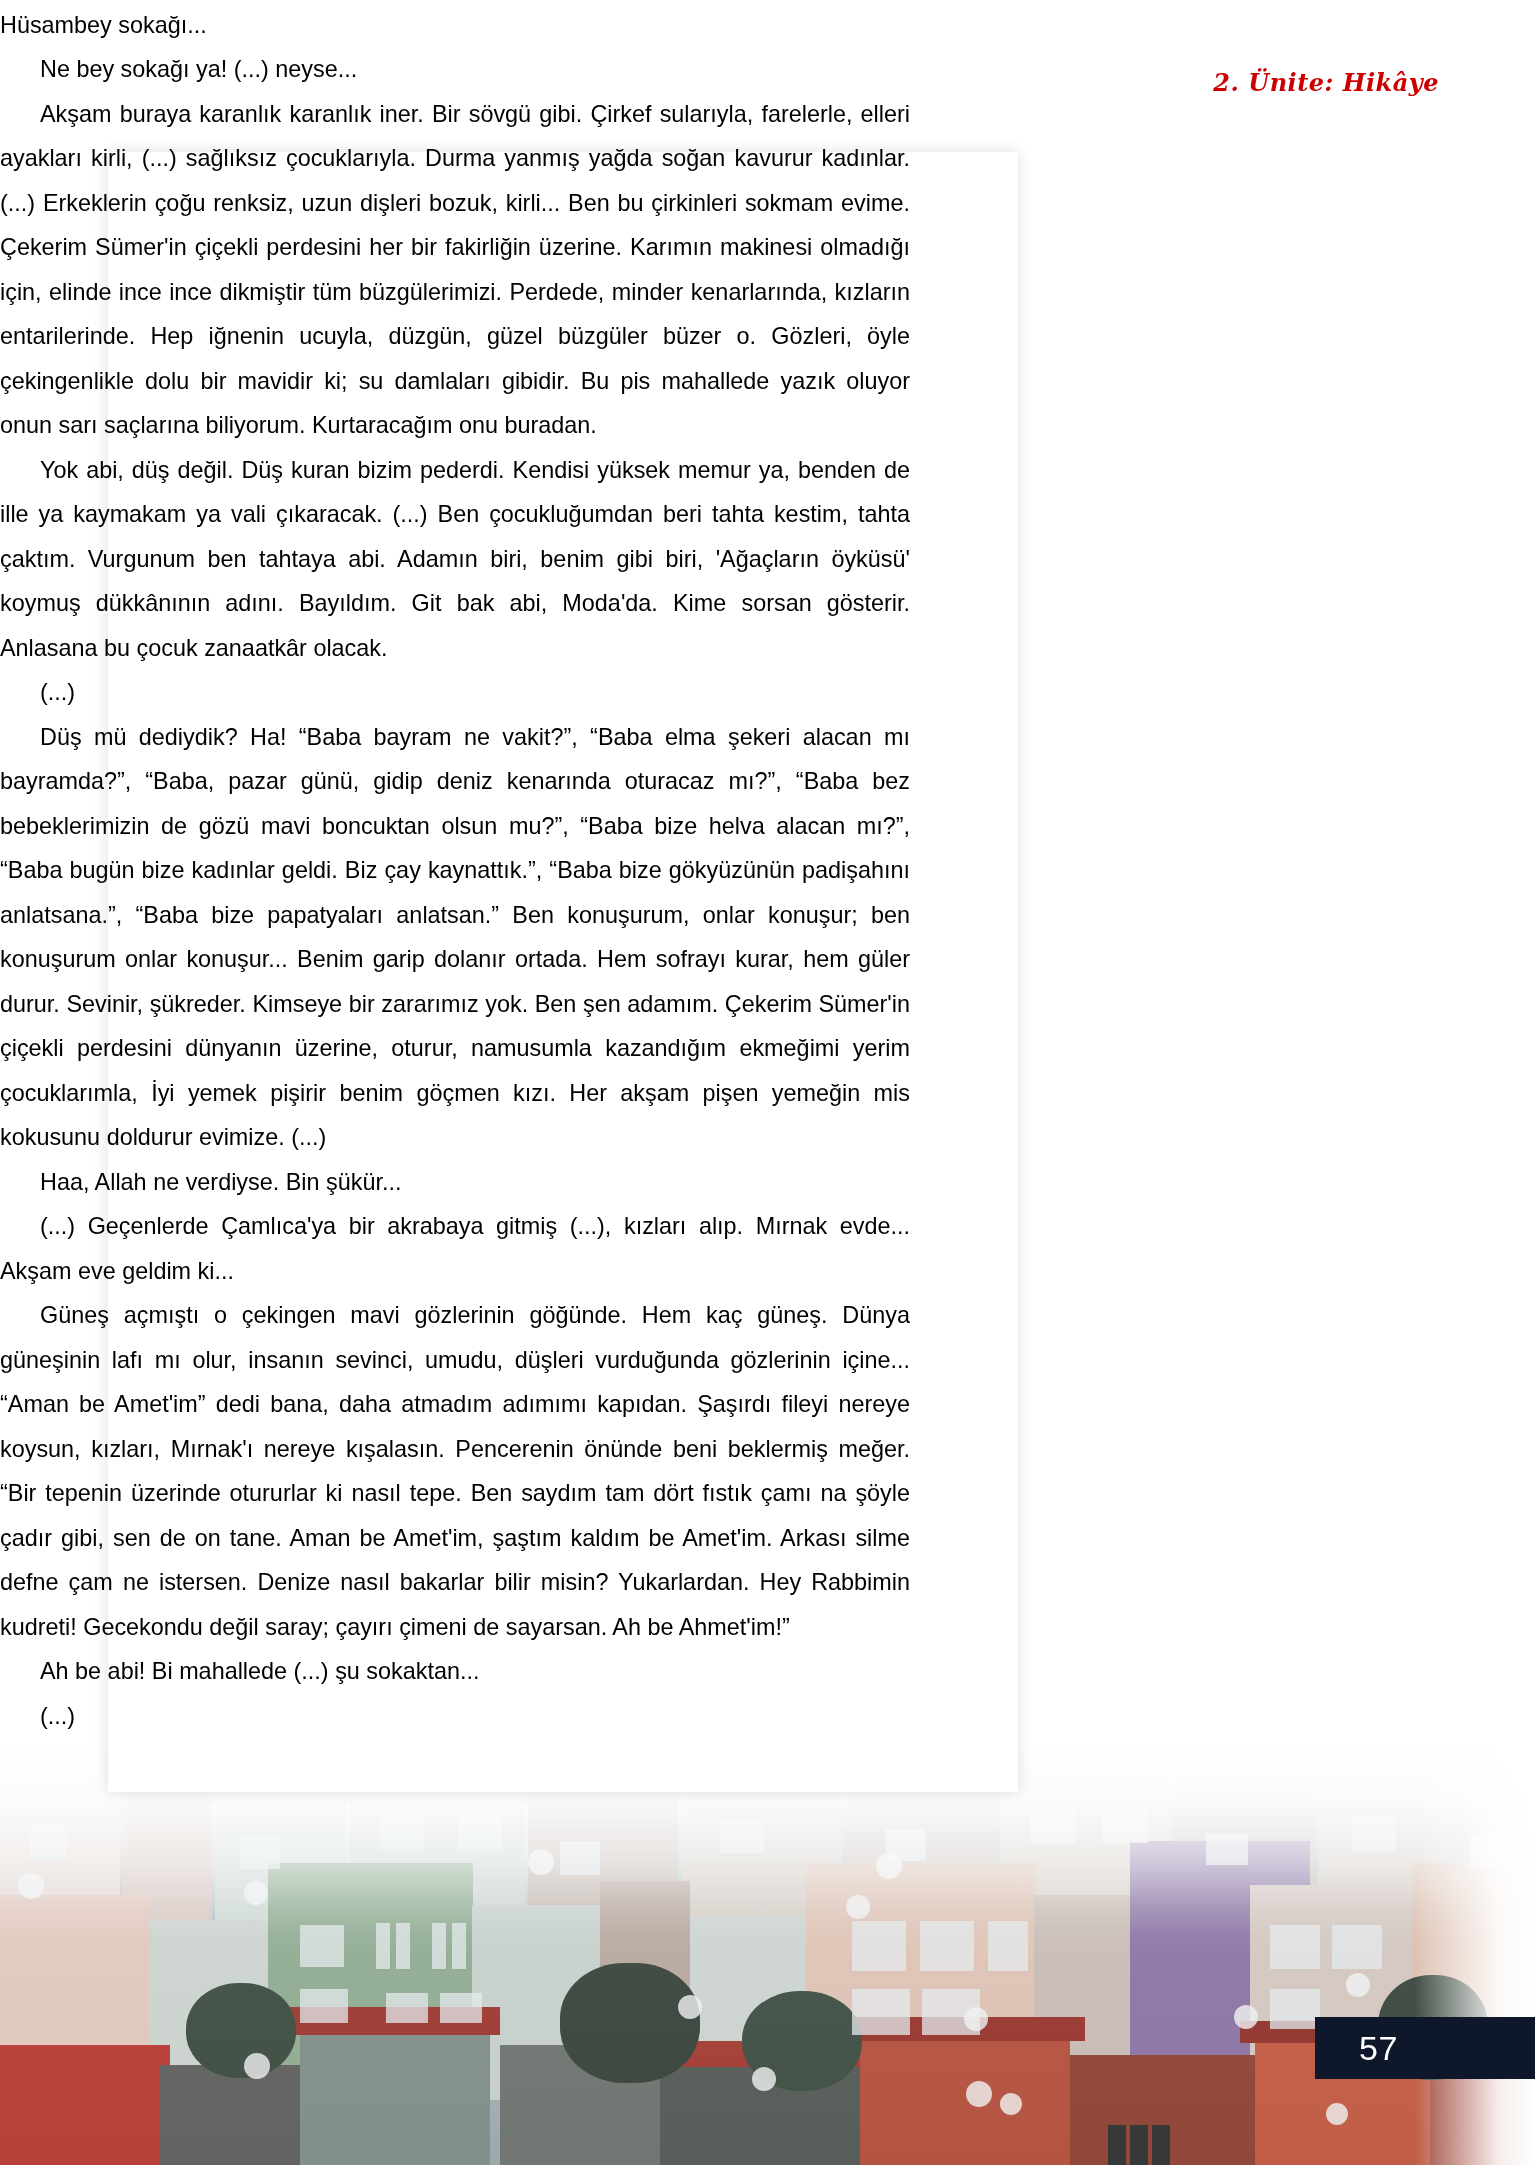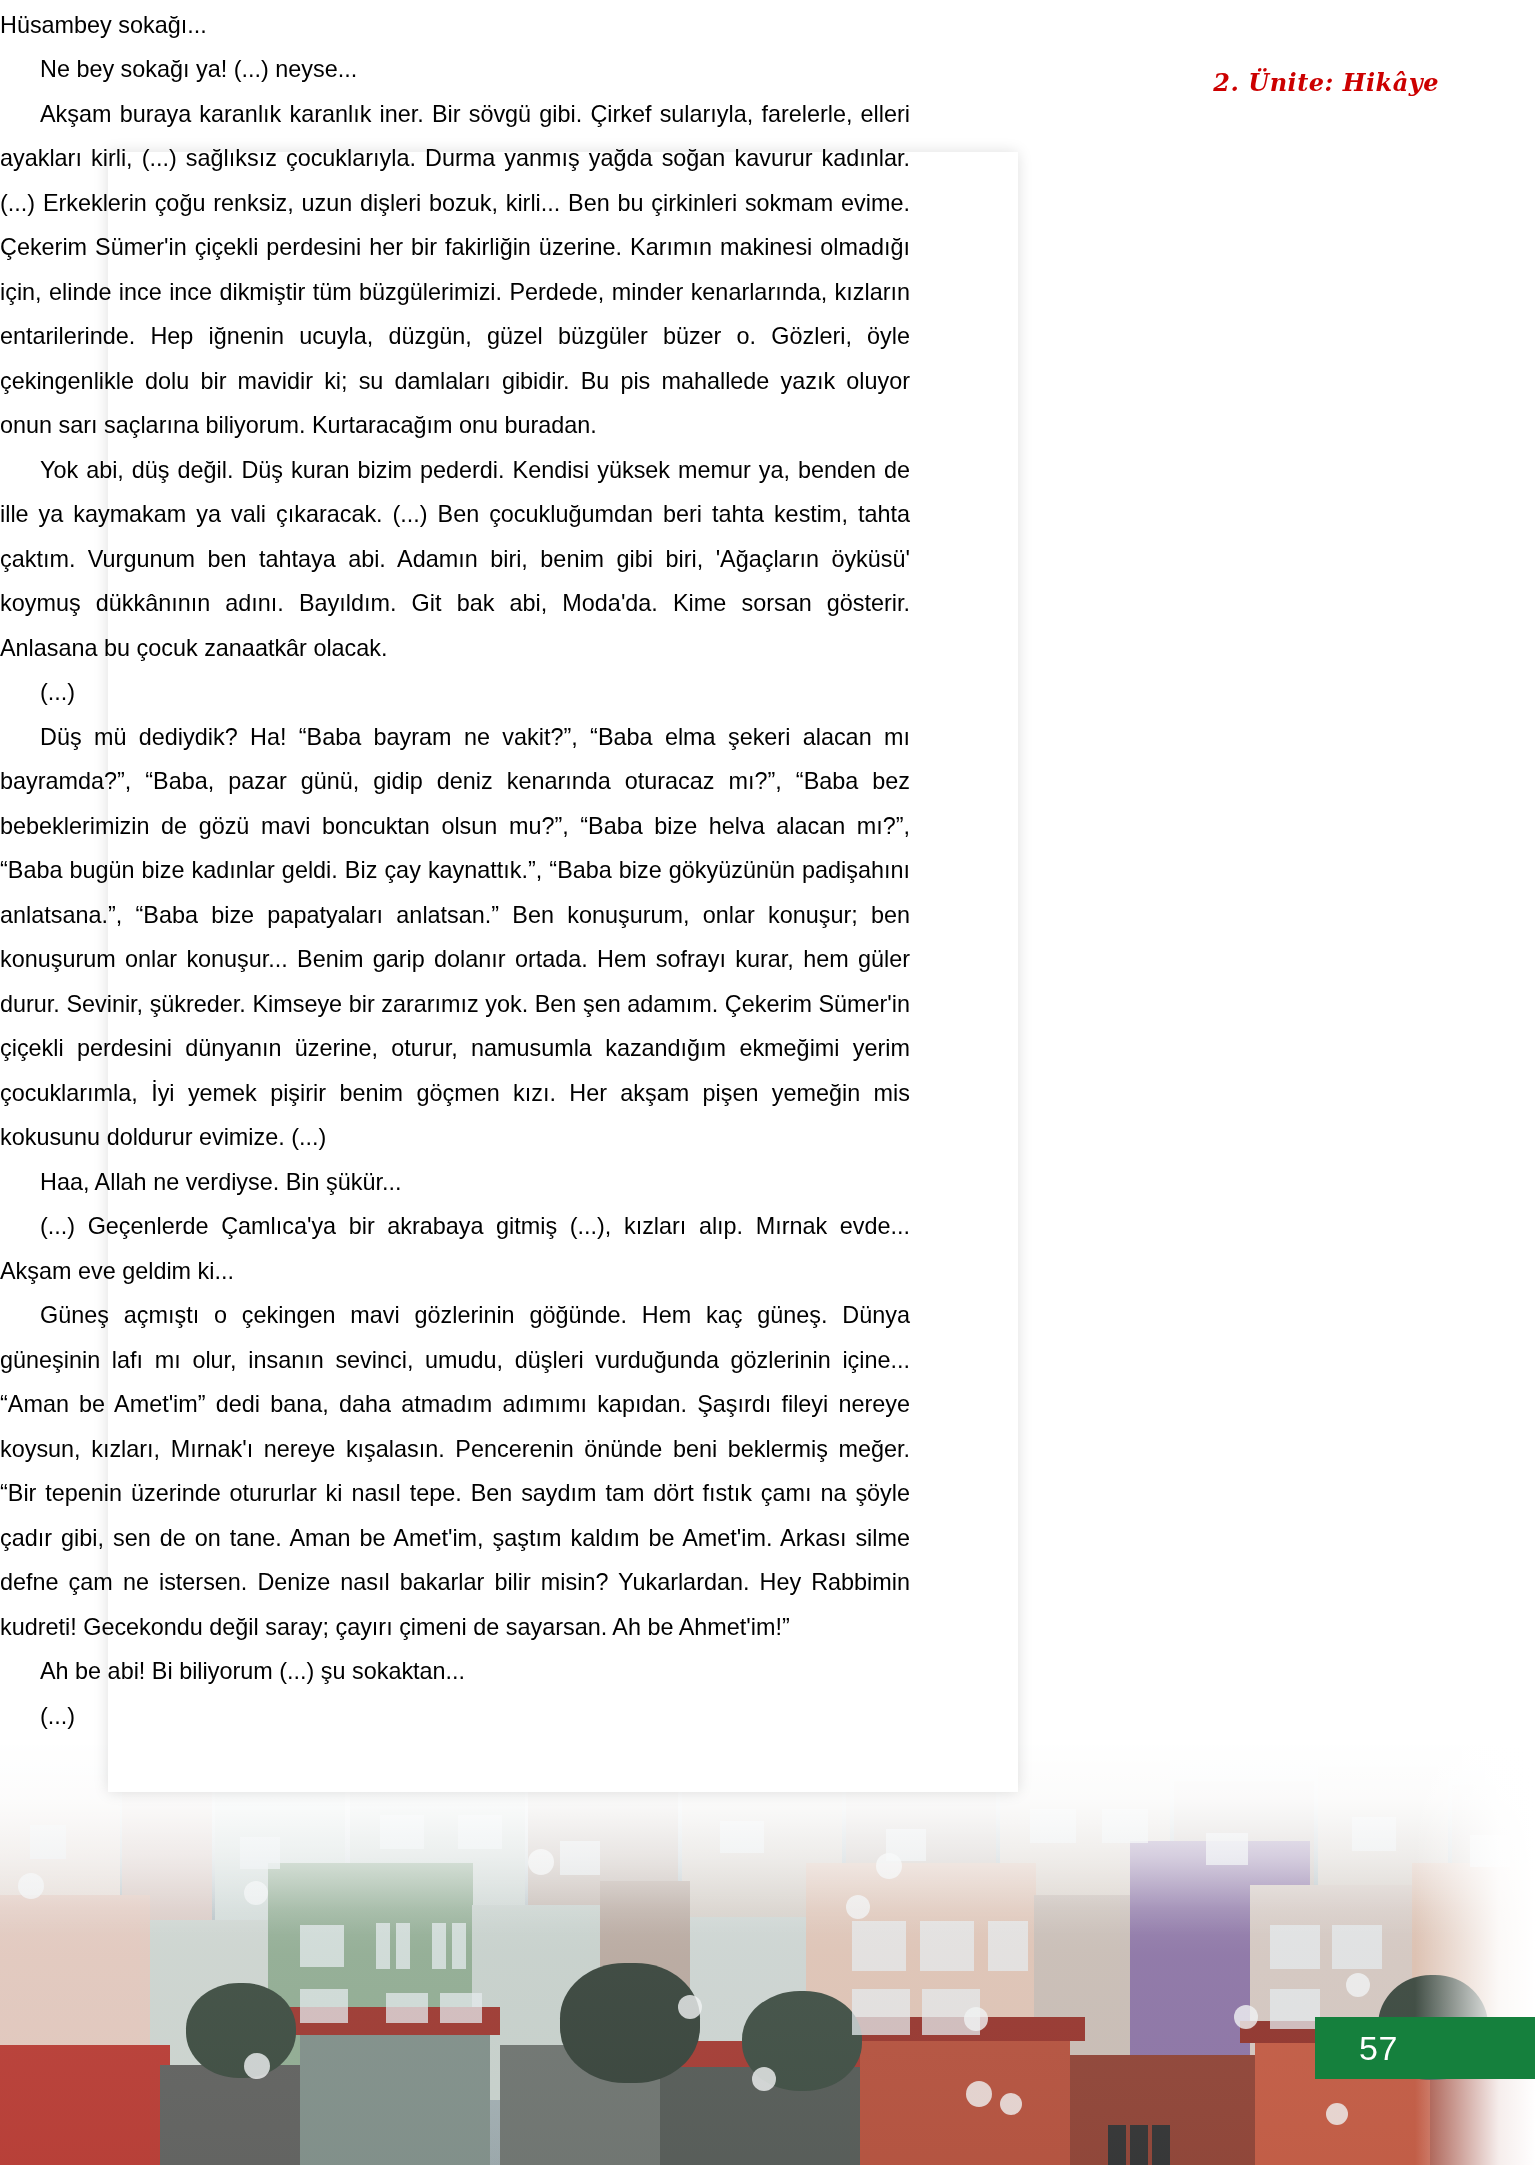--- a/index.html
+++ b/index.html
@@ -119,21 +119,21 @@
     hyphens: none;
   }
 
   
   .page-number {
     position: absolute;
     right: 0;
     top: 2017px;
     width: 220px;
     height: 62px;
-    background: #15803d;
+    background: #0f172a;
     z-index: 30;
     display: flex;
     align-items: center;
     justify-content: flex-start;
   }
   .page-number span {
     color: #ffffff;
     font-family: "Liberation Sans", sans-serif;
     font-size: 34px;
     margin-left: 44px;
@@ -254,21 +254,21 @@
   <div class="text-body">
     <p class="para">Bebeler tartışadursun bebece, geçiyorum pencerenin önüne. Dışarda bizim fakir Hüsambey sokağı...</p>
     <p class="para">Ne bey sokağı ya! (...) neyse...</p>
     <p class="para">Akşam buraya karanlık karanlık iner. Bir sövgü gibi. Çirkef sularıyla, farelerle, elleri ayakları kirli, (...) sağlıksız çocuklarıyla. Durma yanmış yağda soğan kavurur kadınlar. (...) Erkeklerin çoğu renksiz, uzun dişleri bozuk, kirli... Ben bu çirkinleri sokmam evime. Çekerim Sümer'in çiçekli perdesini her bir fakirliğin üzerine. Karımın makinesi olmadığı için, elinde ince ince dikmiştir tüm büzgülerimizi. Perdede, minder kenarlarında, kızların entarilerinde. Hep iğnenin ucuyla, düzgün, güzel büzgüler büzer o. Gözleri, öyle çekingenlikle dolu bir mavidir ki; su damlaları gibidir. Bu pis mahallede yazık oluyor onun sarı saçlarına biliyorum. Kurtaracağım onu buradan.</p>
     <p class="para">Yok abi, düş değil. Düş kuran bizim pederdi. Kendisi yüksek memur ya, benden de ille ya kaymakam ya vali çıkaracak. (...) Ben çocukluğumdan beri tahta kestim, tahta çaktım. Vurgunum ben tahtaya abi. Adamın biri, benim gibi biri, 'Ağaçların öyküsü' koymuş dükkânının adını. Bayıldım. Git bak abi, Moda'da. Kime sorsan gösterir. Anlasana bu çocuk zanaatkâr olacak.</p>
     <p class="para">(...)</p>
     <p class="para">Düş mü dediydik? Ha! “Baba bayram ne vakit?”, “Baba elma şekeri alacan mı bayramda?”, “Baba, pazar günü, gidip deniz kenarında oturacaz mı?”, “Baba bez bebeklerimizin de gözü mavi boncuktan olsun mu?”, “Baba bize helva alacan mı?”, “Baba bugün bize kadınlar geldi. Biz çay kaynattık.”, “Baba bize gökyüzünün padişahını anlatsana.”, “Baba bize papatyaları anlatsan.” Ben konuşurum, onlar konuşur; ben konuşurum onlar konuşur... Benim garip dolanır ortada. Hem sofrayı kurar, hem güler durur. Sevinir, şükreder. Kimseye bir zararımız yok. Ben şen adamım. Çekerim Sümer'in çiçekli perdesini dünyanın üzerine, oturur, namusumla kazandığım ekmeğimi yerim çocuklarımla, İyi yemek pişirir benim göçmen kızı. Her akşam pişen yemeğin mis kokusunu doldurur evimize. (...)</p>
     <p class="para">Haa, Allah ne verdiyse. Bin şükür...</p>
     <p class="para">(...) Geçenlerde Çamlıca'ya bir akrabaya gitmiş (...), kızları alıp. Mırnak evde... Akşam eve geldim ki...</p>
     <p class="para">Güneş açmıştı o çekingen mavi gözlerinin göğünde. Hem kaç güneş. Dünya güneşinin lafı mı olur, insanın sevinci, umudu, düşleri vurduğunda gözlerinin içine... “Aman be Amet'im” dedi bana, daha atmadım adımımı kapıdan. Şaşırdı fileyi nereye koysun, kızları, Mırnak'ı nereye kışalasın. Pencerenin önünde beni beklermiş meğer. “Bir tepenin üzerinde otururlar ki nasıl tepe. Ben saydım tam dört fıstık çamı na şöyle çadır gibi, sen de on tane. Aman be Amet'im, şaştım kaldım be Amet'im. Arkası silme defne çam ne istersen. Denize nasıl bakarlar bilir misin? Yukarlardan. Hey Rabbimin kudreti! Gecekondu değil saray; çayırı çimeni de sayarsan. Ah be Ahmet'im!”</p>
-    <p class="para">Ah be abi! Bi biliyorum (...) şu sokaktan...</p>
+    <p class="para">Ah be abi! Bi mahallede (...) şu sokaktan...</p>
     <p class="para">(...)</p>
   </div>
 
   <div class="page-number">
     <span>57</span>
   </div>
 
 </div>
 
 </body></html>

